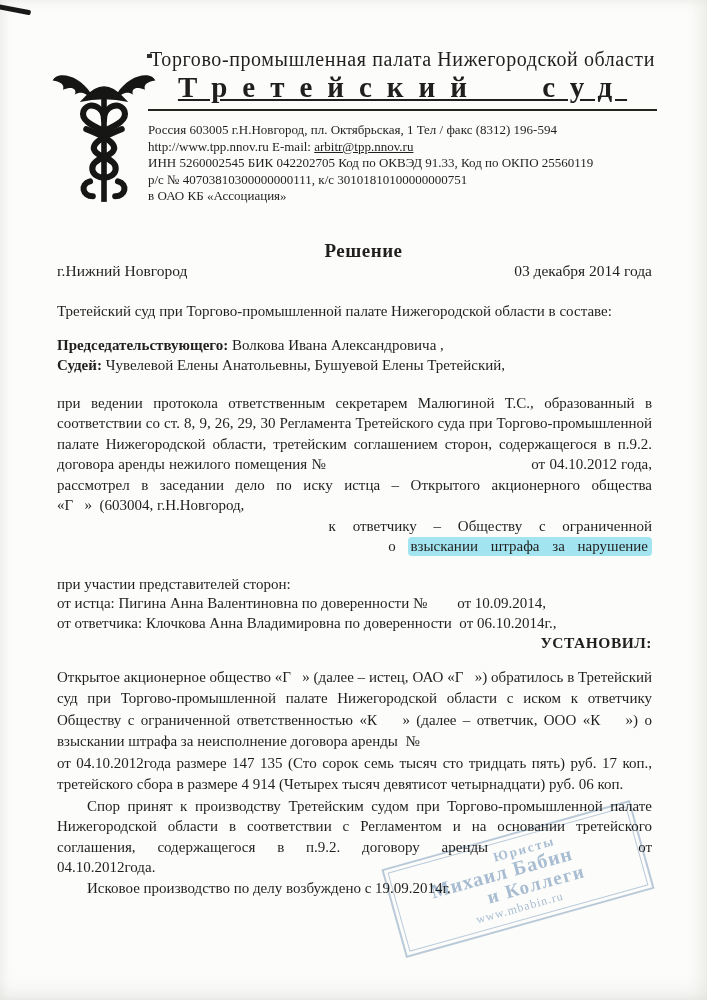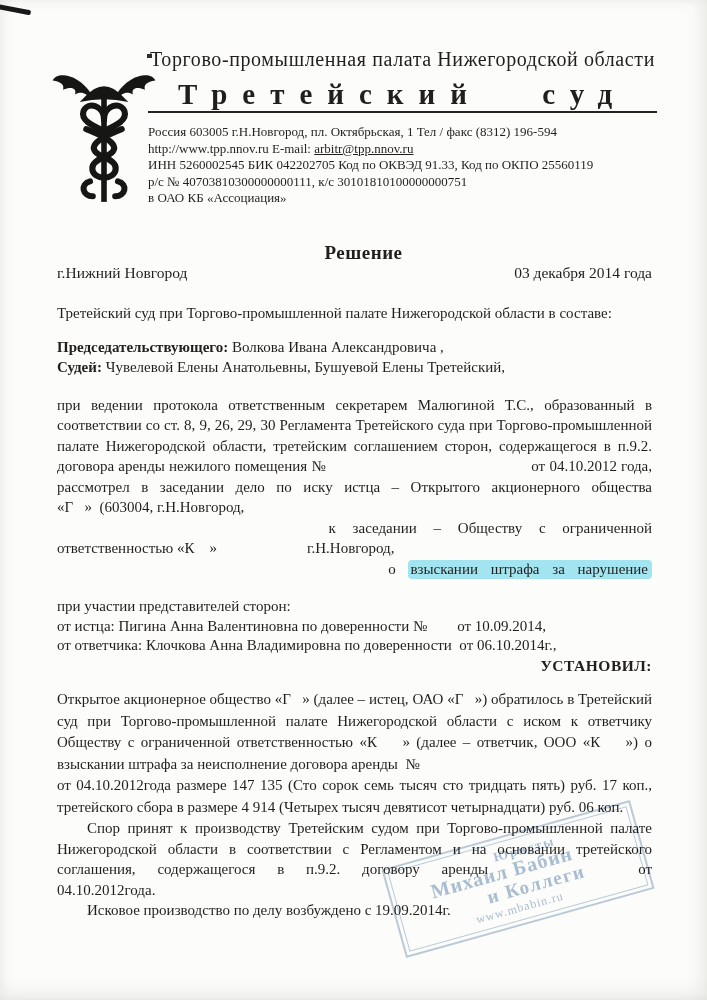--- a/index.html
+++ b/index.html
@@ -11,21 +11,21 @@
     box-shadow: inset -8px 0 16px rgba(60,60,55,.06), inset 0 -10px 18px rgba(60,60,55,.05), inset 3px 0 8px rgba(60,60,55,.04);
   }
   
   .slash { position:absolute; left:-5px; top:7px; width:36px; height:5px; background:#191919; transform:rotate(11deg); border-radius:2px; }
   .speck { position:absolute; left:147px; top:54px; width:5px; height:4px; background:#2e2e2c; }
 
   
   .logo { position:absolute; left:48px; top:68px; width:112px; height:152px; }
   .head-text { margin:48px 50px 0 148px; }
   .org { text-align:center; font-size:20px; letter-spacing:.6px; }
-  .court { text-align:center; font-size:29px; font-weight:bold; letter-spacing:15px; word-spacing:38px; margin-top:7px; white-space:nowrap; }
+  .court { text-align:center; font-size:29px; font-weight:bold; letter-spacing:15px; word-spacing:38px; padding-bottom:5px; white-space:nowrap;text-decoration:underline; }
   .rule { border-top:2.5px solid #25241f; }
   .addr { margin-top:11px; font-size:13px; line-height:16.5px; }
   .email { text-decoration:underline; }
 
   
   .doc { position:relative; z-index:1; margin:0 55px 0 57px; font-size:15px; }
   .title { text-align:center; font-size:19px; font-weight:bold; margin:35px 0 0; letter-spacing:.5px; transform:translateX(9px); }
   .place-date { display:flex; justify-content:space-between; font-size:15.5px; }
   .composition { margin-top:23px; }
   .judges-block { margin-top:15px; line-height:20px; }
@@ -113,24 +113,21 @@
     <div class="judges-block">
       <div><b>Председательствующего:</b> <span>Волкова Ивана Александровича ,</span></div>
       <div><b>Судей:</b> <span>Чувелевой Елены Анатольевны, Бушуевой Елены Третейский,</span></div>
     </div>
 
     <div class="para1">
       <div class="just">
         <span>при ведении протокола ответственным секретарем Малюгиной Т.С., образованный в соответствии со ст. 8, 9, 26, 29, 30 Регламента Третейского суда при Торгово-промышленной палате Нижегородской области, третейским соглашением сторон, содержащегося в п.9.2. договора аренды нежилого помещения №</span><span class="gap g205"></span><span>от</span>
         <span>04.10.2012 года, рассмотрел в заседании дело по иску истца – Открытого акционерного общества «Г&nbsp;&nbsp;&nbsp;»&nbsp;&nbsp;(603004, г.Н.Новгород,</span>
       </div>
-      <div class="line-right ws13">к заседании – Обществу с ограниченной</div>
-      <div>
-        <span>ответственностью «К&nbsp;&nbsp;&nbsp;&nbsp;»</span><span class="gap g90"></span><span>г.Н.Новгород,</span>
-      </div>
+      <div class="line-right ws13">к ответчику – Обществу с ограниченной</div>
       <div class="line-right ws9">
         <span>о&nbsp;</span><span class="hl">взыскании штрафа за нарушение</span>
       </div>
     </div>
 
     <div class="participants">
       <div>при участии представителей сторон:</div>
       <div>от истца: Пигина Анна Валентиновна по доверенности №&nbsp;&nbsp;&nbsp;&nbsp;&nbsp;&nbsp;&nbsp; от 10.09.2014,</div>
       <div>от ответчика: Клочкова Анна Владимировна по доверенности&nbsp; от 06.10.2014г.,</div>
       <div class="ustanovil">УСТАНОВИЛ:</div>

